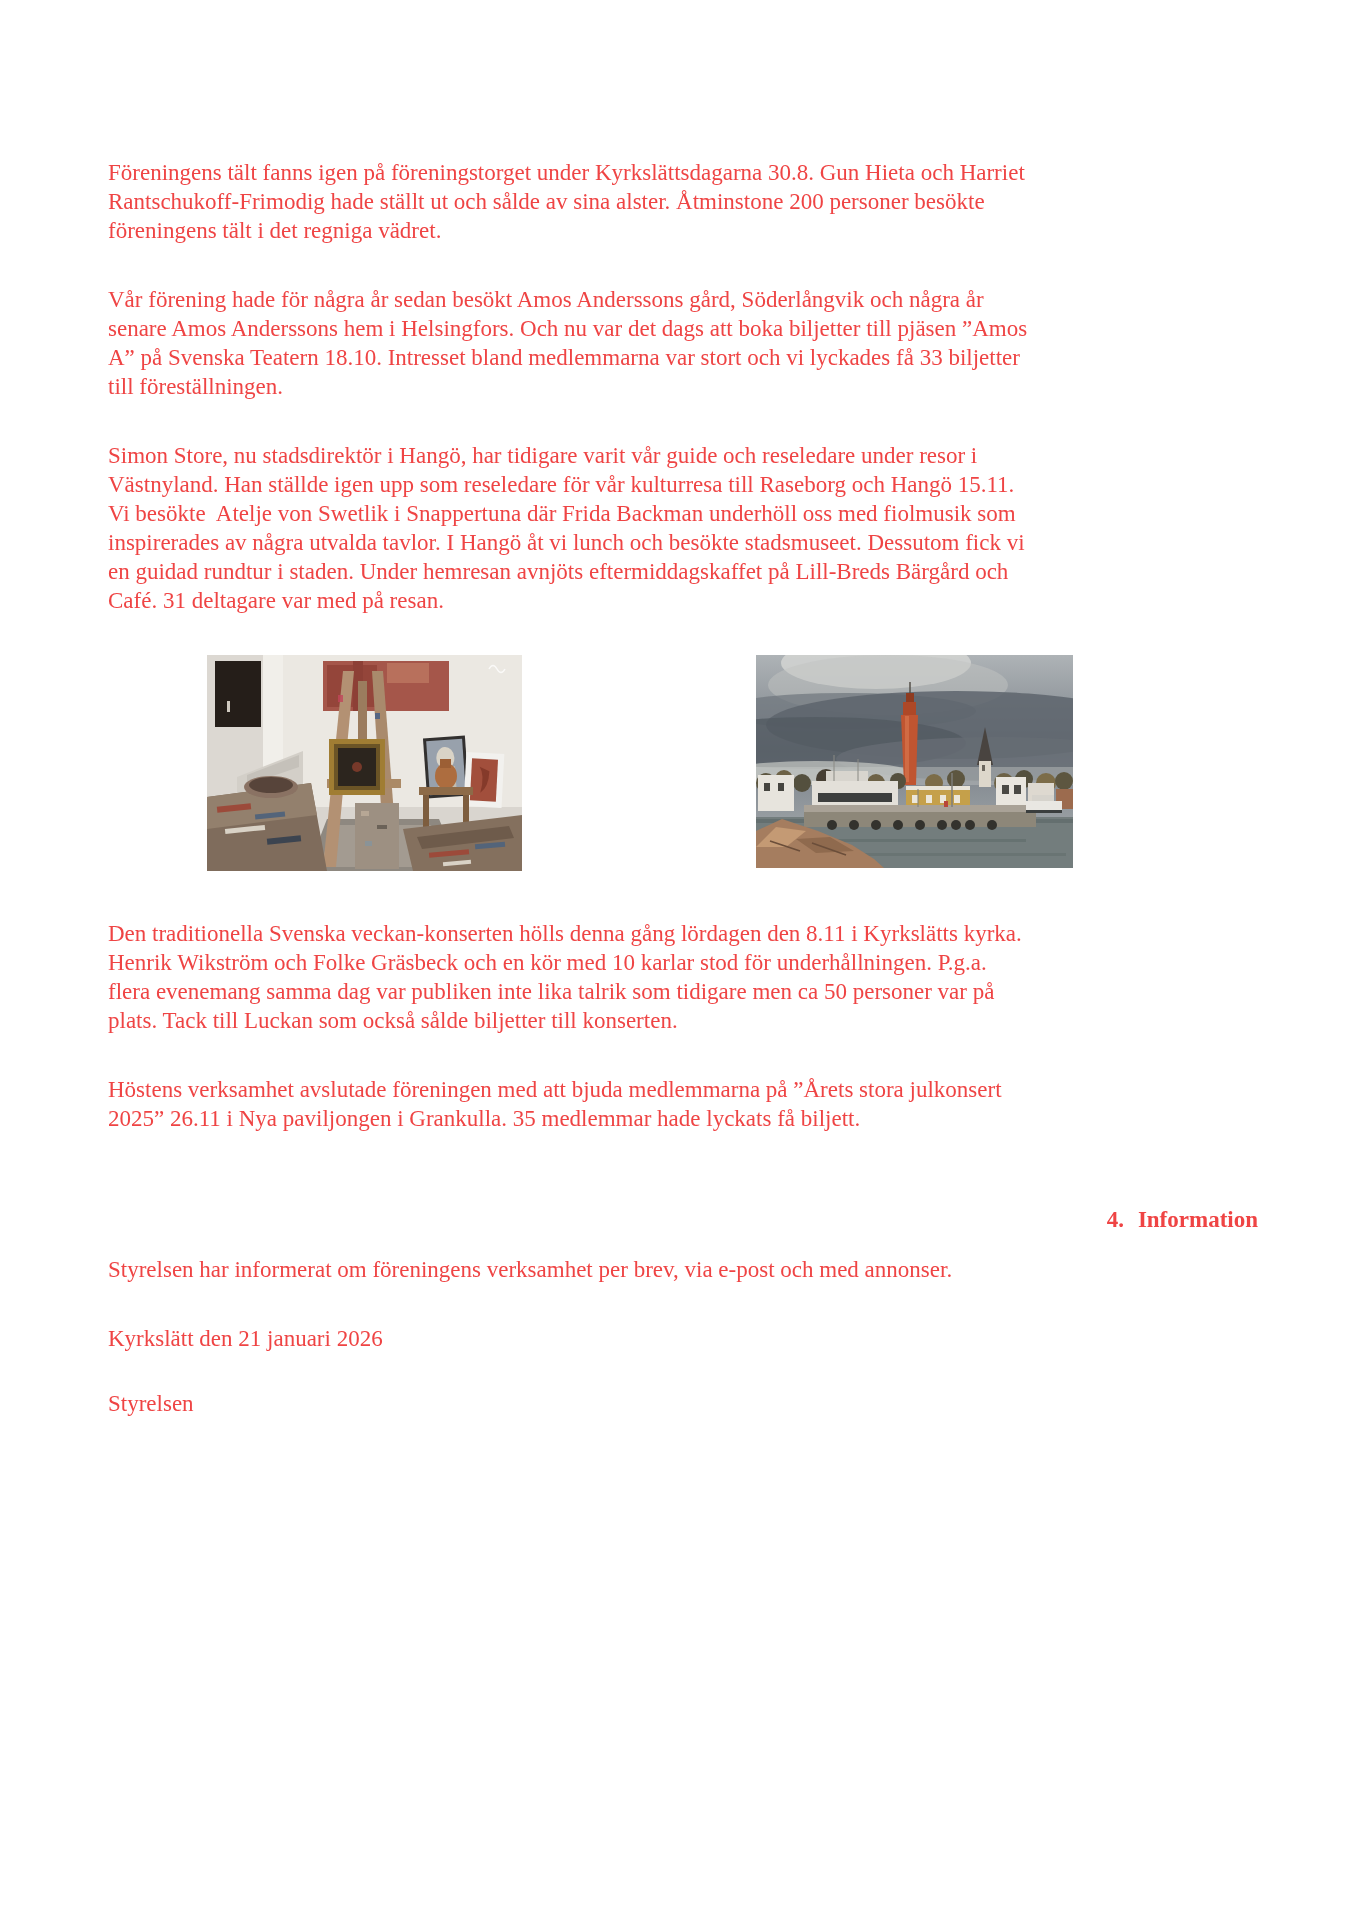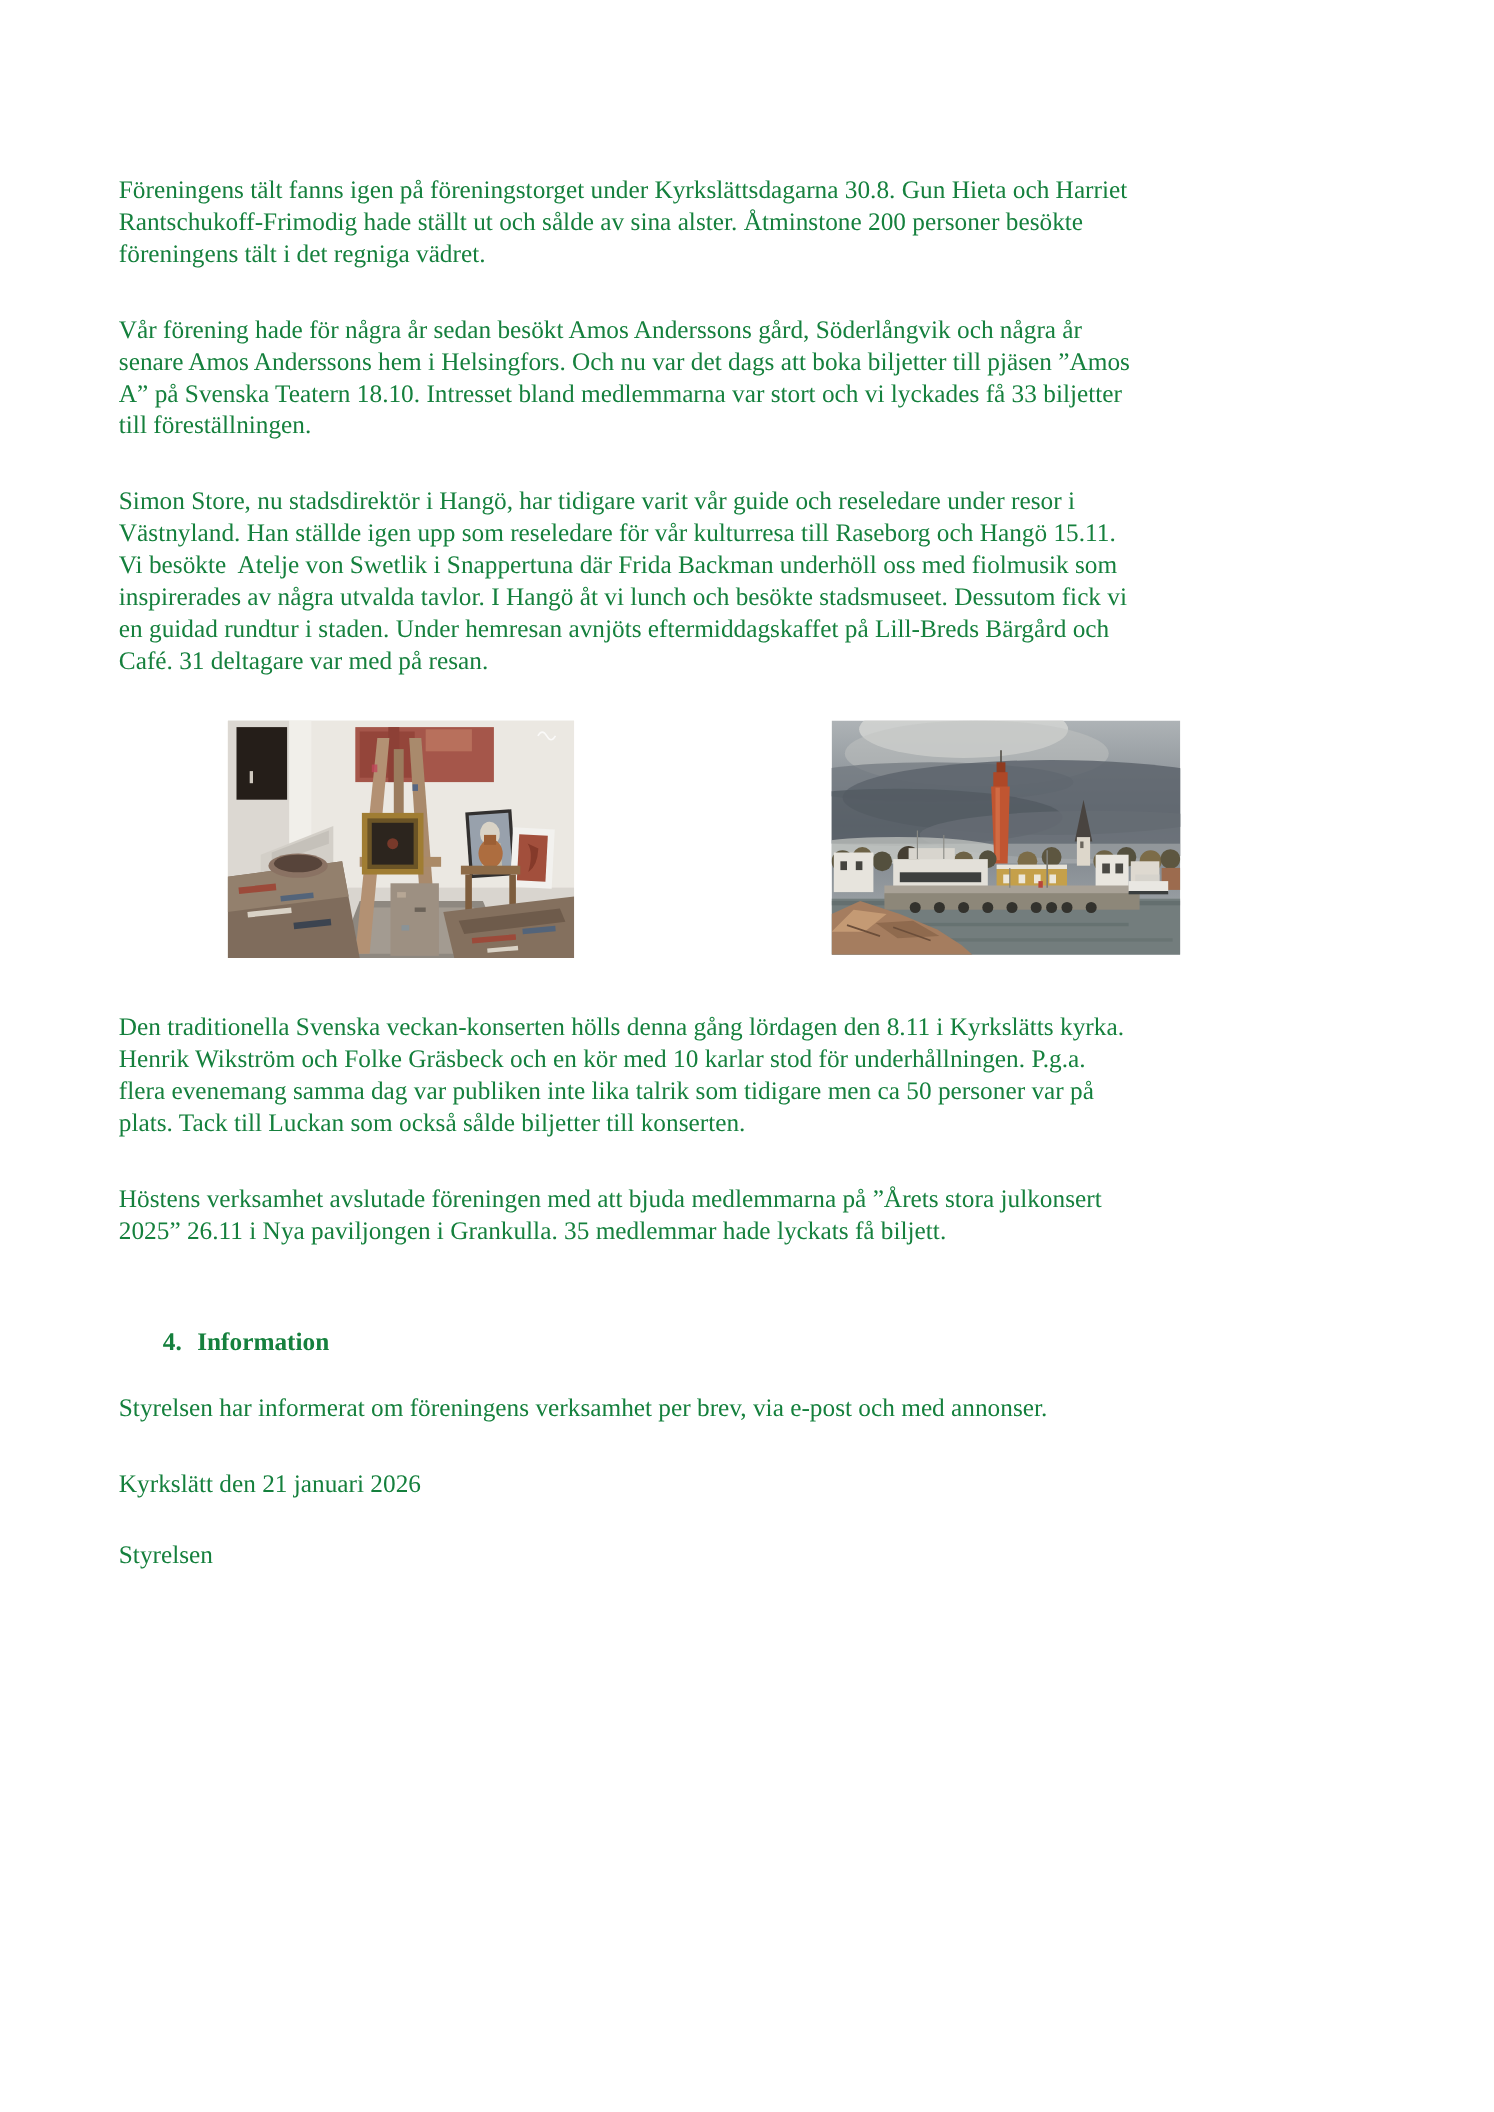--- a/index.html
+++ b/index.html
@@ -3,21 +3,21 @@
 <meta charset="utf-8">
 <style>
   html,body{margin:0;padding:0;background:#ffffff;}
   .page{
     position:relative;
     width:1358px;
     height:1920px;
     background:#ffffff;
     overflow:hidden;
     font-family:"Liberation Serif", serif;
-    color:#15803d;
+    color:#ef4444;
   }
   .content{
     padding:158px 100px 0 108px;
     font-size:23px;
     line-height:29px;
   }
   .content p{
     margin:0 0 40px 0;
     white-space:pre-wrap;
   }
@@ -27,22 +27,23 @@
     margin:25px 0 48px 99px;
     gap:234px;
   }
   .photos figure{margin:0;padding:0;line-height:0;}
   .photo-left svg{width:315px;height:216px;display:block;}
   .photo-right svg{width:317px;height:213px;display:block;}
   h2.section-heading{
     font-size:23px;
     line-height:29px;
     font-weight:bold;
-    margin:72px 0 31px 0;
+    margin:72px 0 21px 0;
     padding-left:40px;
+    text-align:right;
   }
   h2.section-heading .num{margin-right:14px;}
   p.closing-1{}
   p.closing-2{margin-bottom:36px;}
   p.closing-3{margin-bottom:16px;}
 </style>
 </head>
 <body>
 
 <div class="page">

